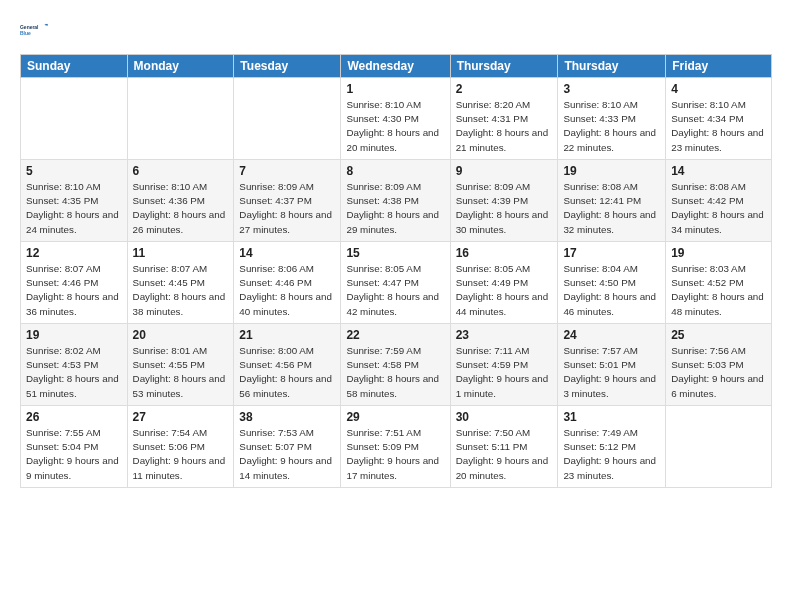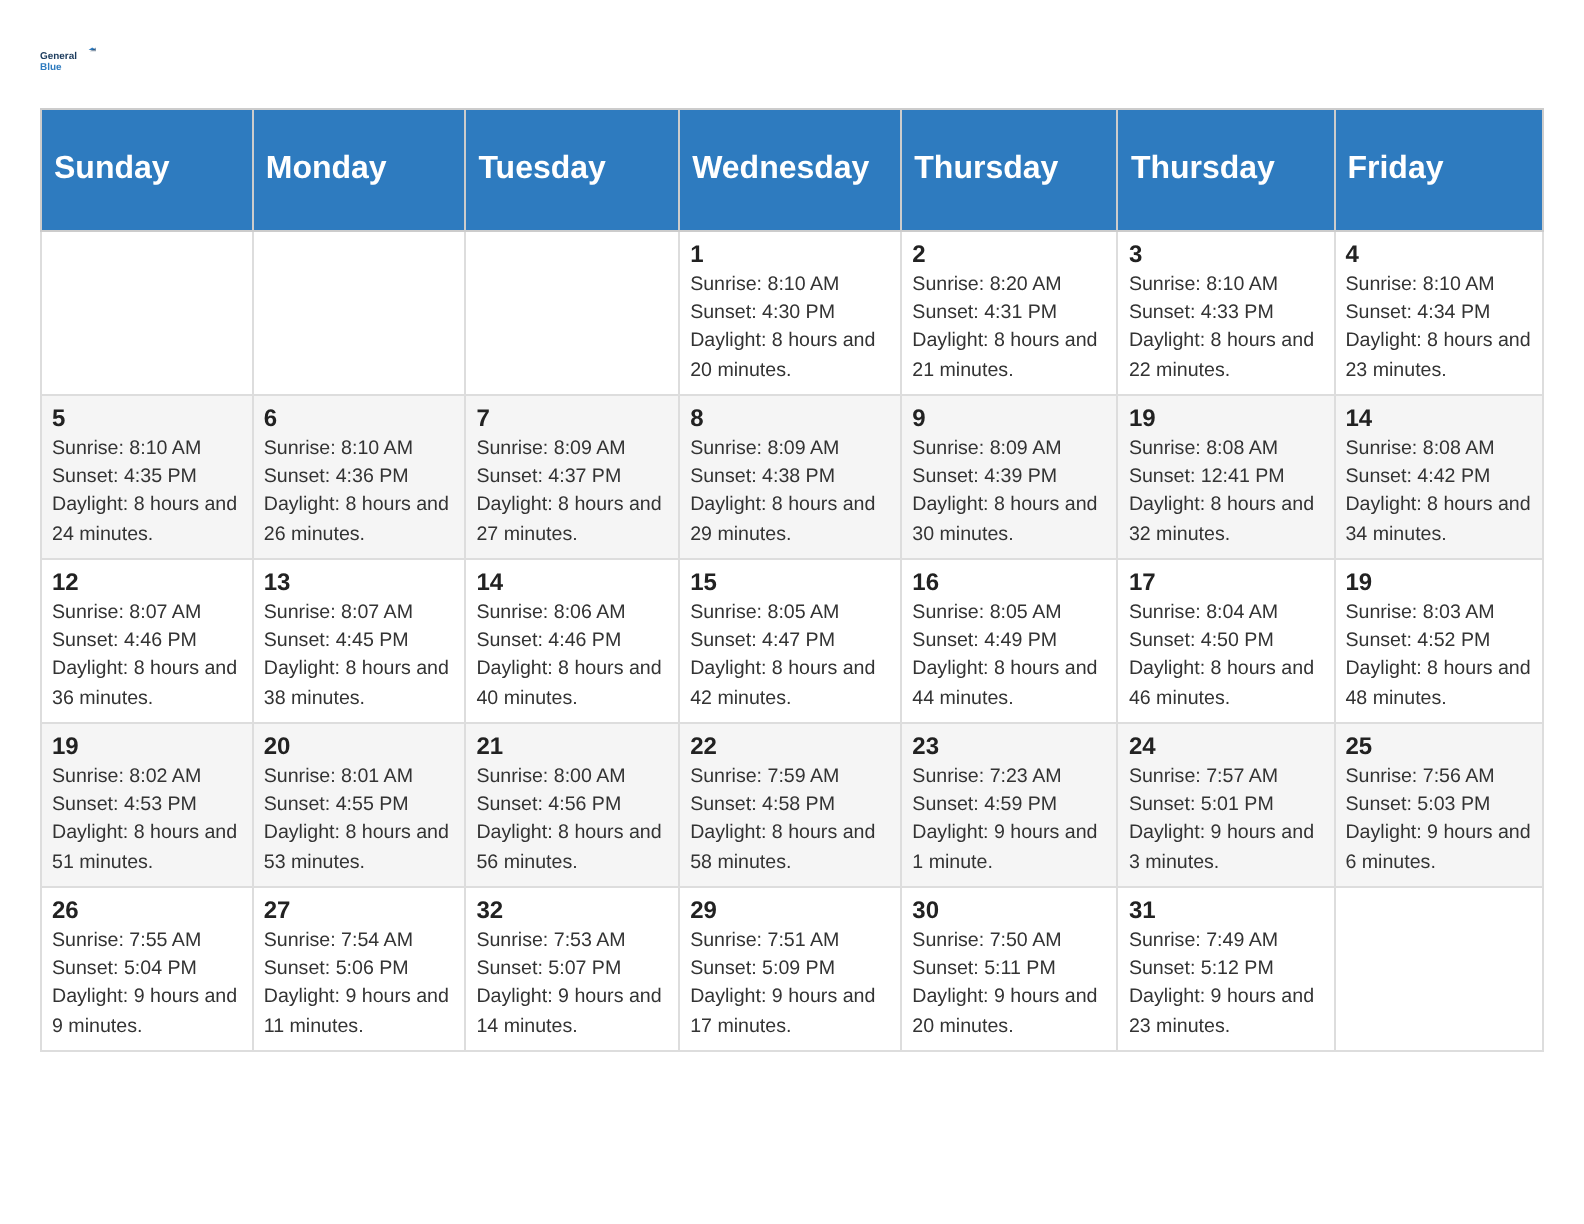--- a/index.html
+++ b/index.html
@@ -44,22 +44,22 @@
     }
     .calendar {
       width: 100%;
       border-collapse: collapse;
       font-size: 10.5px;
     }
     .calendar th {
       background: #2e7bbf;
       color: #fff;
       text-align: left;
-      padding: 21px 6px;
-      font-size: 16px;
+      padding: 4px 6px;
+      font-size: 12px;
       font-weight: bold;
       border: 1px solid #ccc;
     }
     .calendar td {
       border: 1px solid #ddd;
       vertical-align: top;
       padding: 4px 5px;
       width: 113px;
       height: 82px;
       background: #fff;
@@ -202,21 +202,21 @@
         </tr>
         <tr>
           <td>
             <span class="day-num">12</span>
             <div class="day-info">Sunrise: 8:07 AM
 Sunset: 4:46 PM
 Daylight: 8 hours
 and 36 minutes.</div>
           </td>
           <td>
-            <span class="day-num">13</span>
+            <span class="day-num">11</span>
             <div class="day-info">Sunrise: 8:07 AM
 Sunset: 4:45 PM
 Daylight: 8 hours
 and 38 minutes.</div>
           </td>
           <td>
             <span class="day-num">14</span>
             <div class="day-info">Sunrise: 8:06 AM
 Sunset: 4:46 PM
 Daylight: 8 hours
@@ -275,21 +275,21 @@
           </td>
           <td>
             <span class="day-num">22</span>
             <div class="day-info">Sunrise: 7:59 AM
 Sunset: 4:58 PM
 Daylight: 8 hours
 and 58 minutes.</div>
           </td>
           <td>
             <span class="day-num">23</span>
-            <div class="day-info">Sunrise: 7:23 AM
+            <div class="day-info">Sunrise: 7:11 AM
 Sunset: 4:59 PM
 Daylight: 9 hours
 and 1 minute.</div>
           </td>
           <td>
             <span class="day-num">24</span>
             <div class="day-info">Sunrise: 7:57 AM
 Sunset: 5:01 PM
 Daylight: 9 hours
 and 3 minutes.</div>
@@ -311,21 +311,21 @@
 and 9 minutes.</div>
           </td>
           <td>
             <span class="day-num">27</span>
             <div class="day-info">Sunrise: 7:54 AM
 Sunset: 5:06 PM
 Daylight: 9 hours
 and 11 minutes.</div>
           </td>
           <td>
-            <span class="day-num">32</span>
+            <span class="day-num">38</span>
             <div class="day-info">Sunrise: 7:53 AM
 Sunset: 5:07 PM
 Daylight: 9 hours
 and 14 minutes.</div>
           </td>
           <td>
             <span class="day-num">29</span>
             <div class="day-info">Sunrise: 7:51 AM
 Sunset: 5:09 PM
 Daylight: 9 hours

